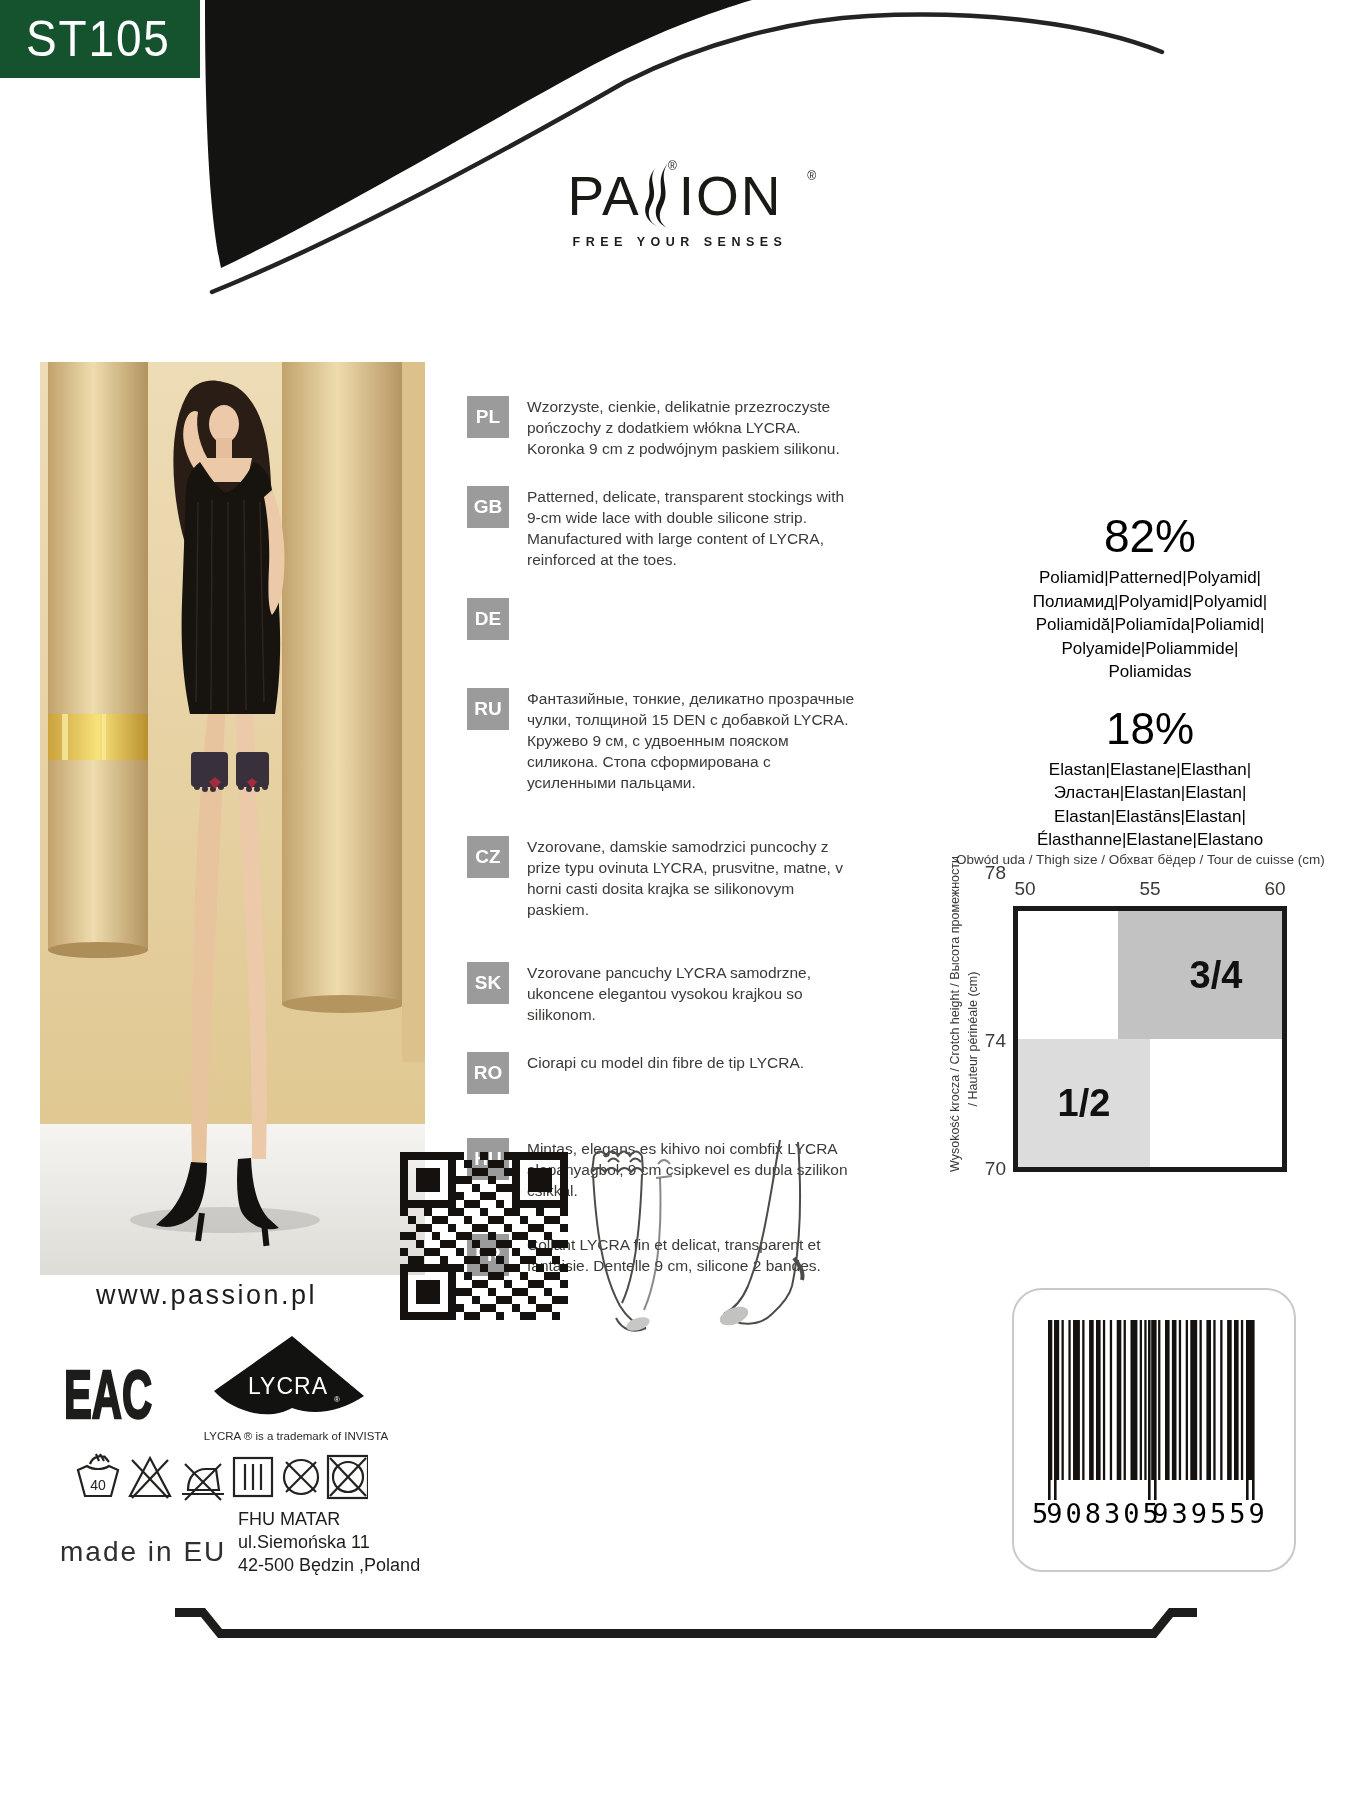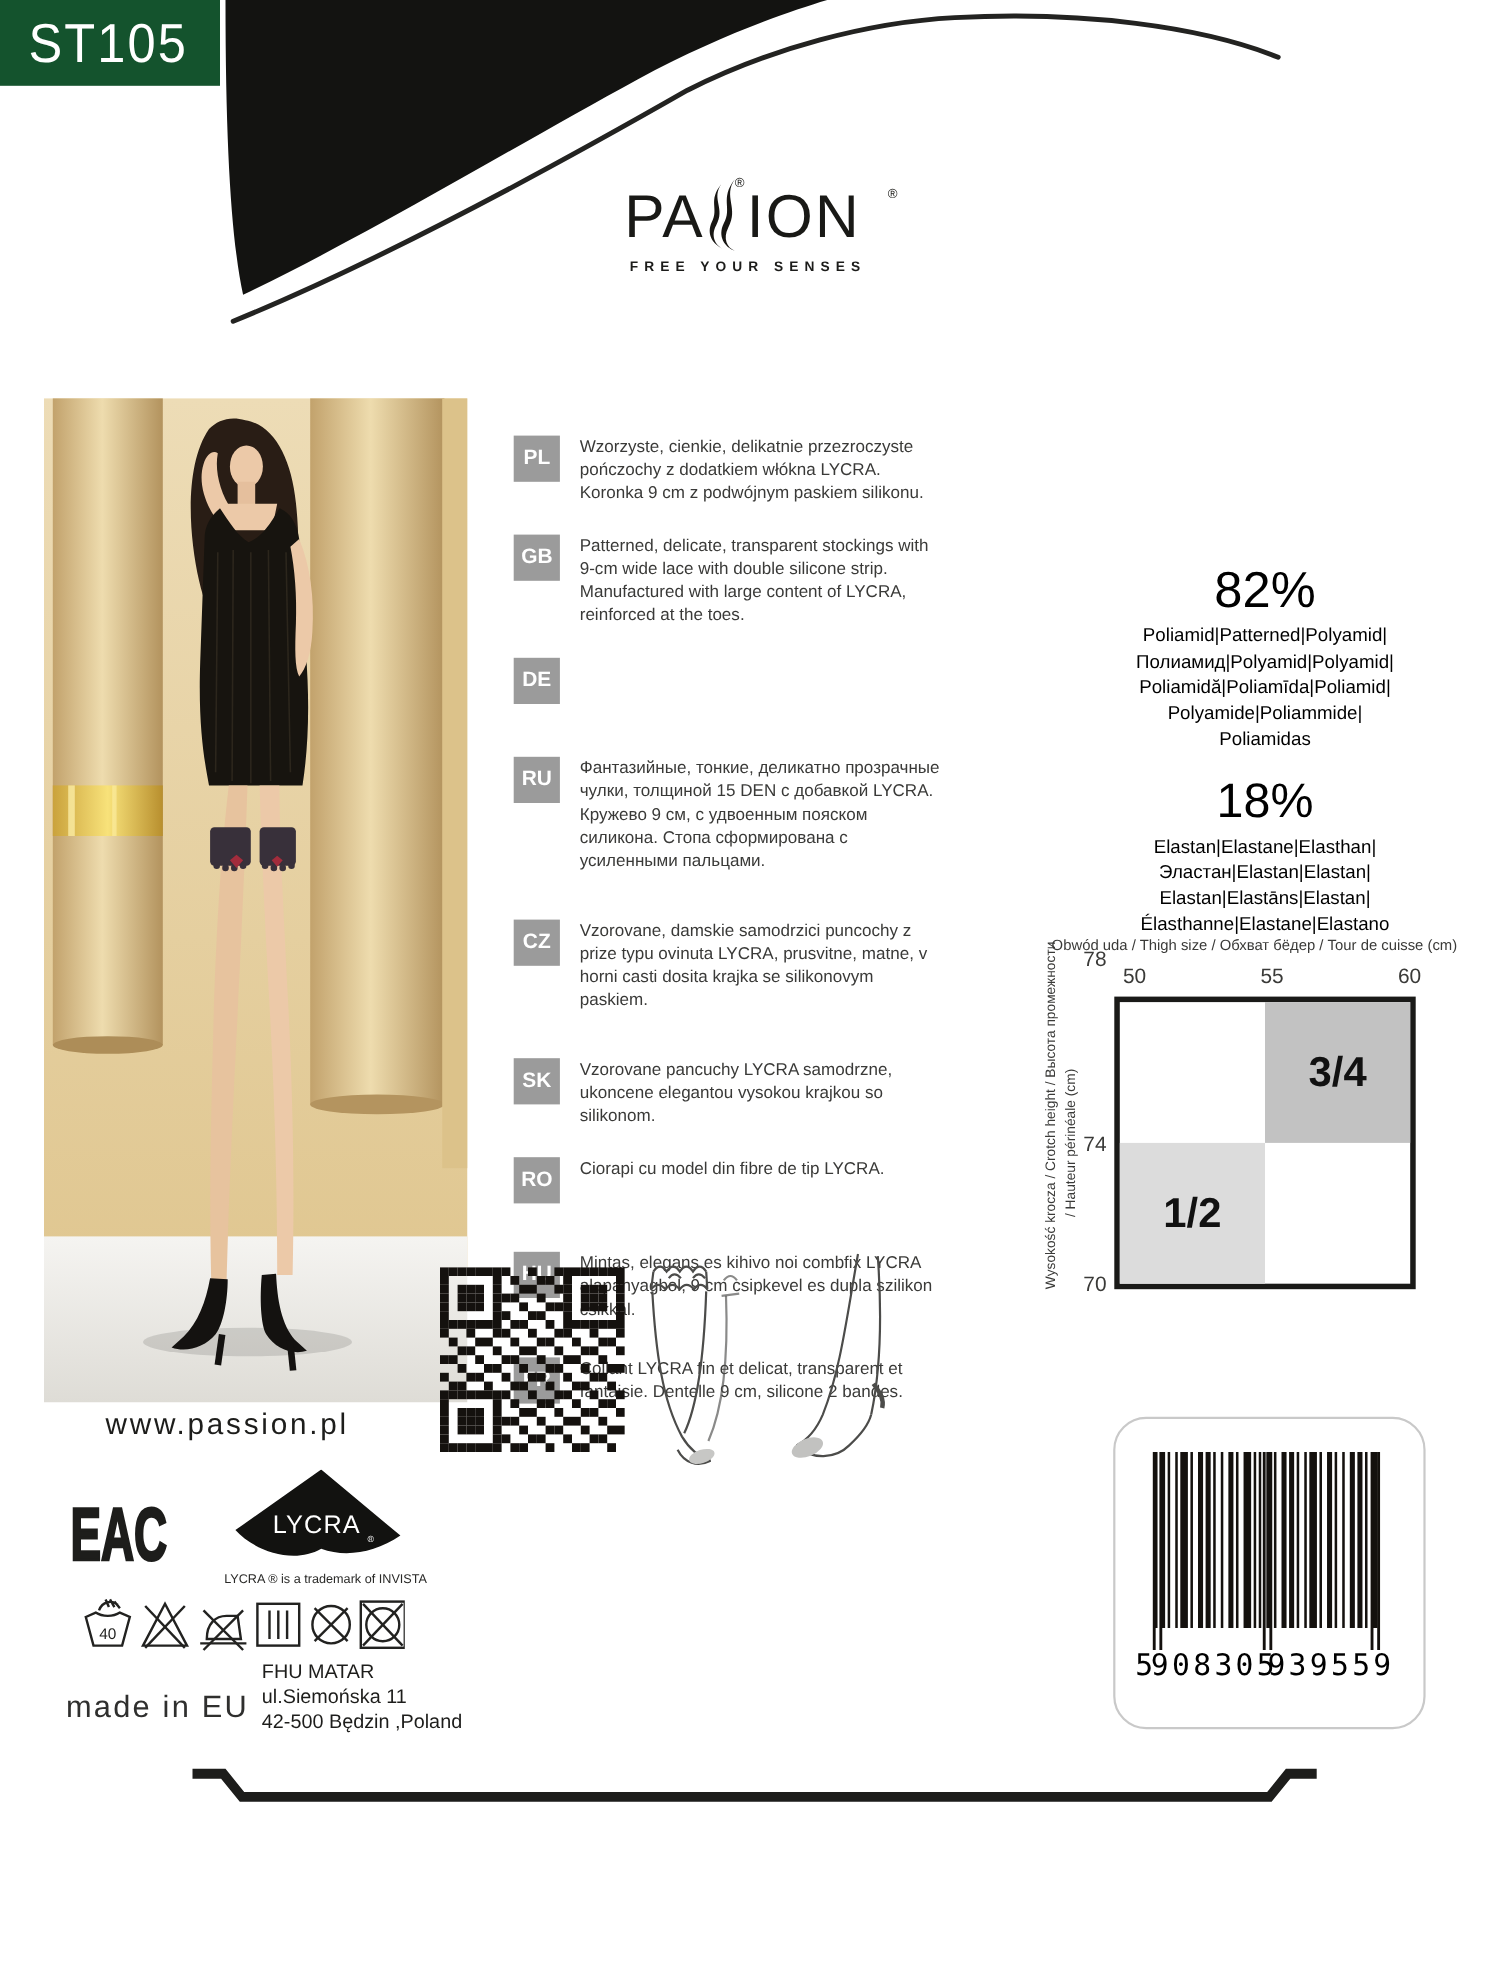--- a/index.html
+++ b/index.html
@@ -25,26 +25,26 @@
   .lang-badge{width:42px;height:42px;background:#9b9b9b;color:#fff;font-weight:700;font-size:19px;
     display:flex;align-items:center;justify-content:center;flex:0 0 42px;}
   .desc-text{margin-left:18px;width:330px;font-size:15.5px;line-height:21px;color:#3a3a38;}
   
   .comp{left:995px;top:510px;width:310px;text-align:center;color:#000000;}
   .comp-pct{font-size:46px;line-height:52px;font-weight:400;}
   .comp-lines{font-size:17px;line-height:23.5px;margin-top:4px;}
   .comp-pct2{margin-top:20px;font-size:44px;line-height:50px;}
   
   .chart-title{left:956px;top:852px;width:348px;font-size:13.5px;color:#3a3a38;white-space:nowrap;}
-  .xtick{width:34px;text-align:right;font-size:19px;color:#3a3a38;}
+  .xtick{width:34px;text-align:center;font-size:19px;color:#3a3a38;}
   .ytick{width:30px;text-align:right;font-size:19px;color:#3a3a38;}
   .chart-box{left:1013px;top:906px;width:274px;height:266px;border:5px solid #1a1a18;box-sizing:border-box;background:#fff;}
   .cell{position:absolute;width:50%;height:50%;display:flex;align-items:center;justify-content:center;
     font-size:38px;font-weight:700;color:#111;}
-  .cell-34{right:0;top:0;background:#c2c2c2;}
+  .cell-34{right:0;top:0;background:#c2c2c2;padding-left:32px;}
   .cell-12{left:0;bottom:0;background:#dcdcdc;}
   .ylab{position:absolute;transform:rotate(-90deg);transform-origin:0 0;white-space:nowrap;
     width:266px;text-align:center;font-size:12.5px;color:#3a3a38;}
   
   .website{left:96px;top:1280px;font-size:27px;letter-spacing:2.5px;color:#1d1d1b;}
   .lycra-note{left:196px;top:1430px;width:200px;text-align:center;font-size:11.5px;color:#2a2a28;}
   .made{left:60px;top:1536px;font-size:28px;letter-spacing:2px;color:#2f2f2e;}
   .addr{left:238px;top:1508px;font-size:18px;line-height:23px;color:#1d1d1b;}
   
   .bar-box{left:1012px;top:1288px;width:280px;height:280px;border:2px solid #c9c9c9;border-radius:30px;background:#fff;}

